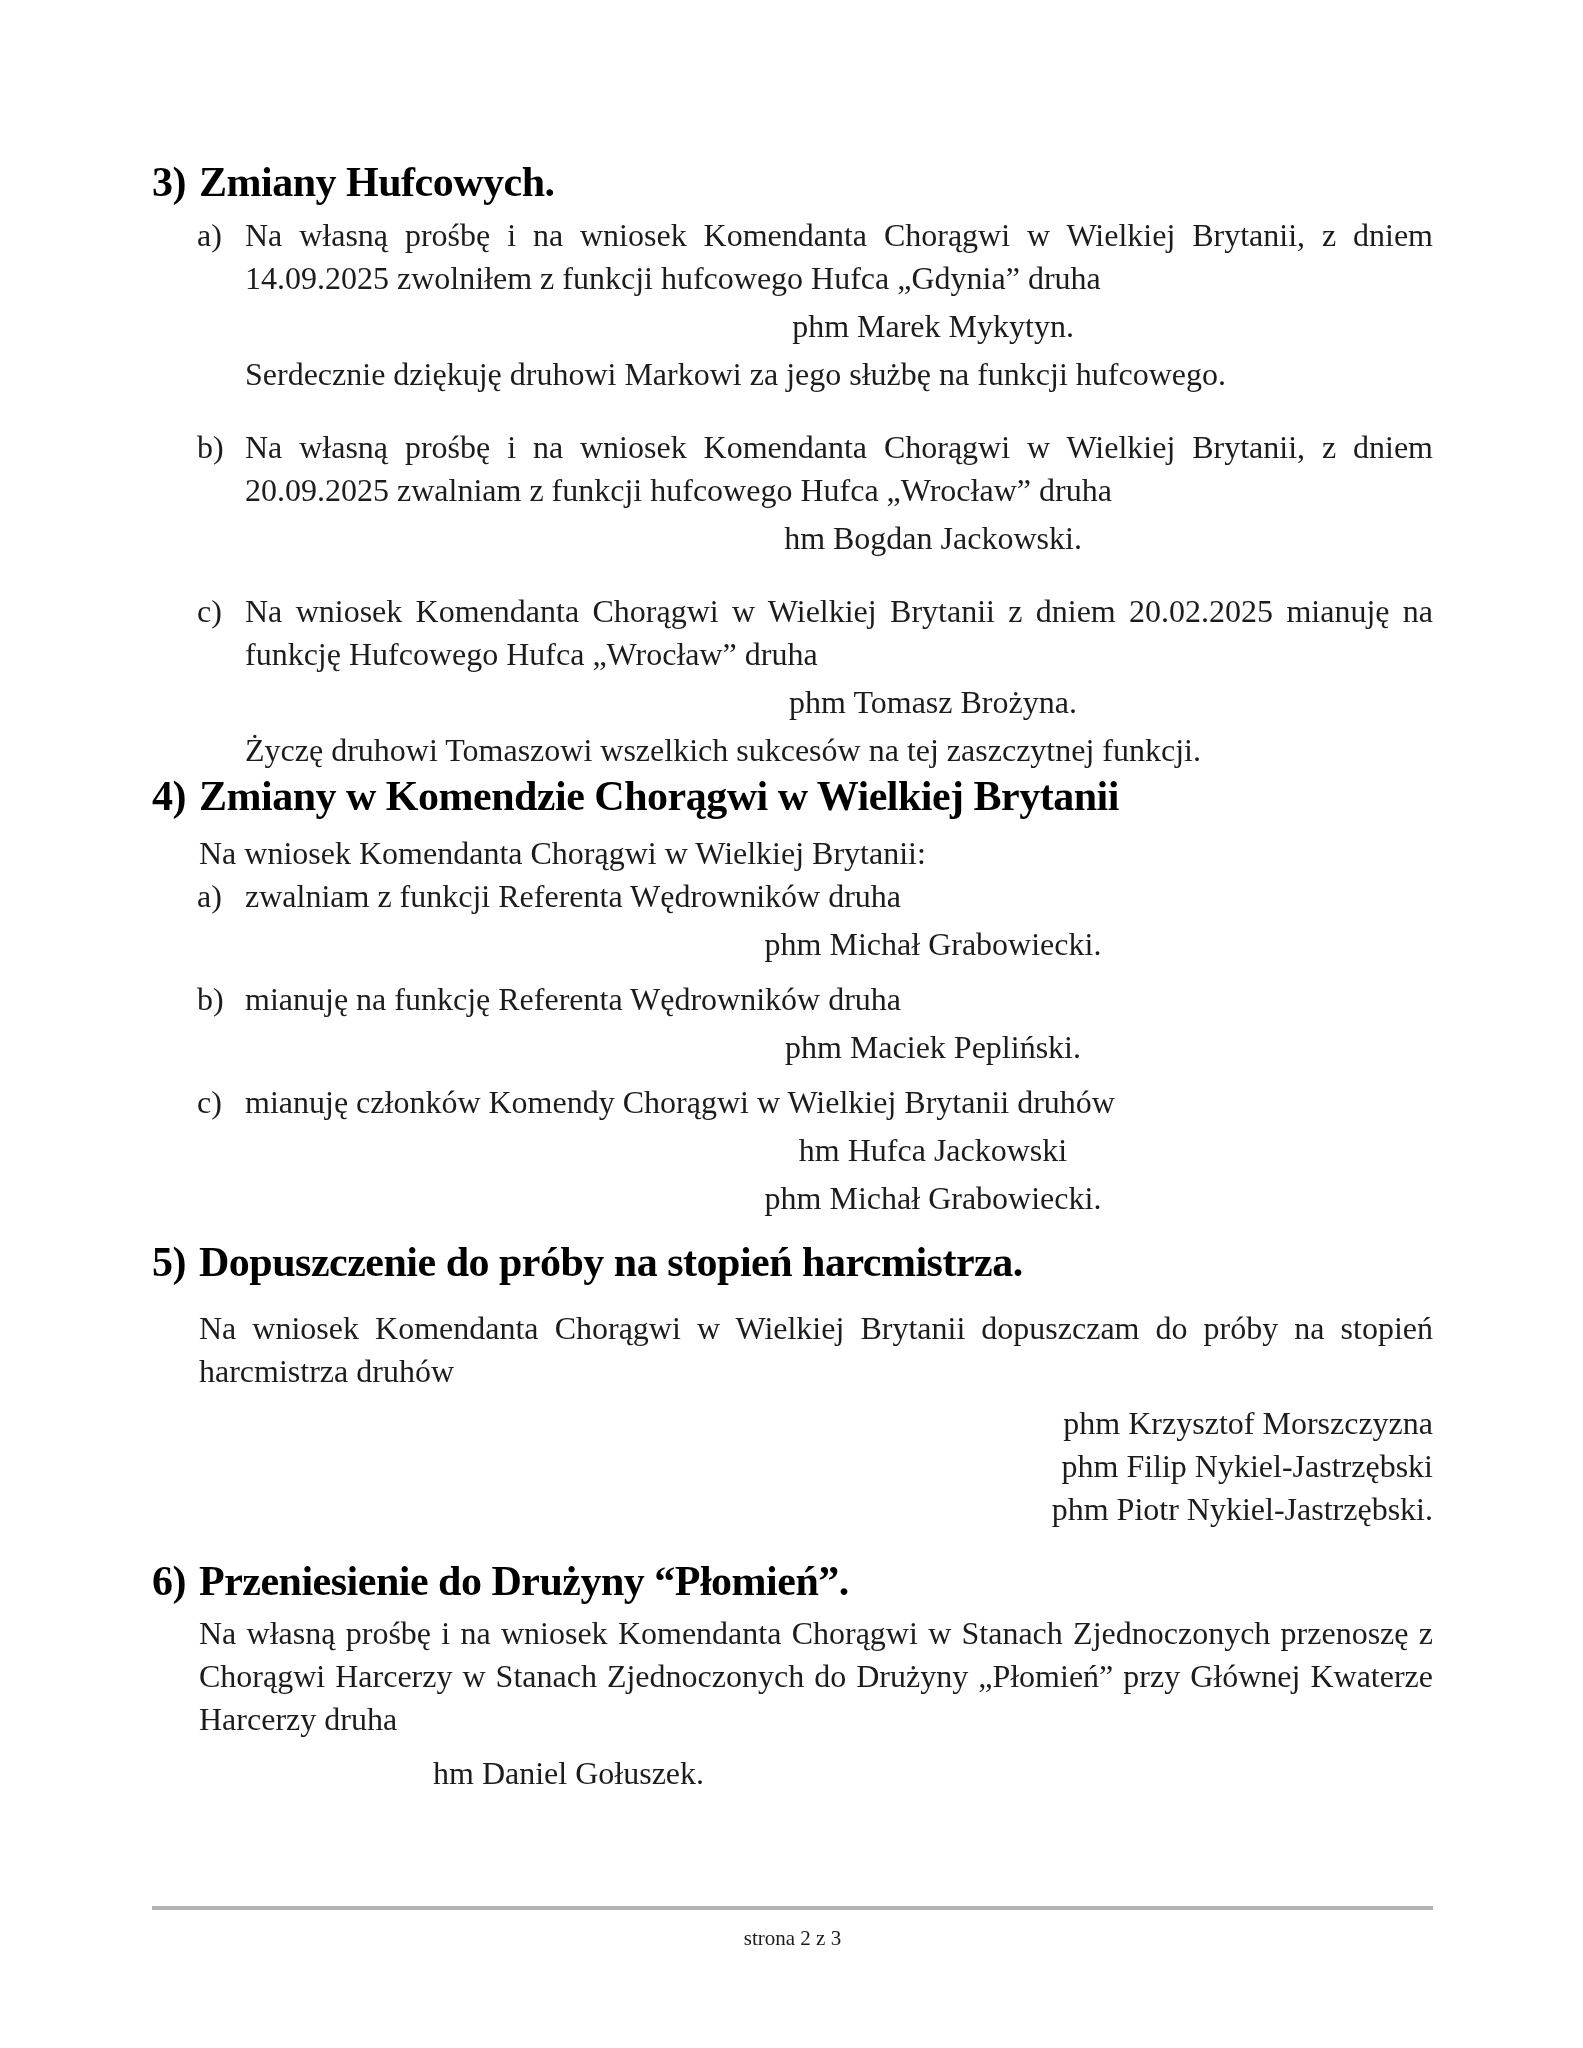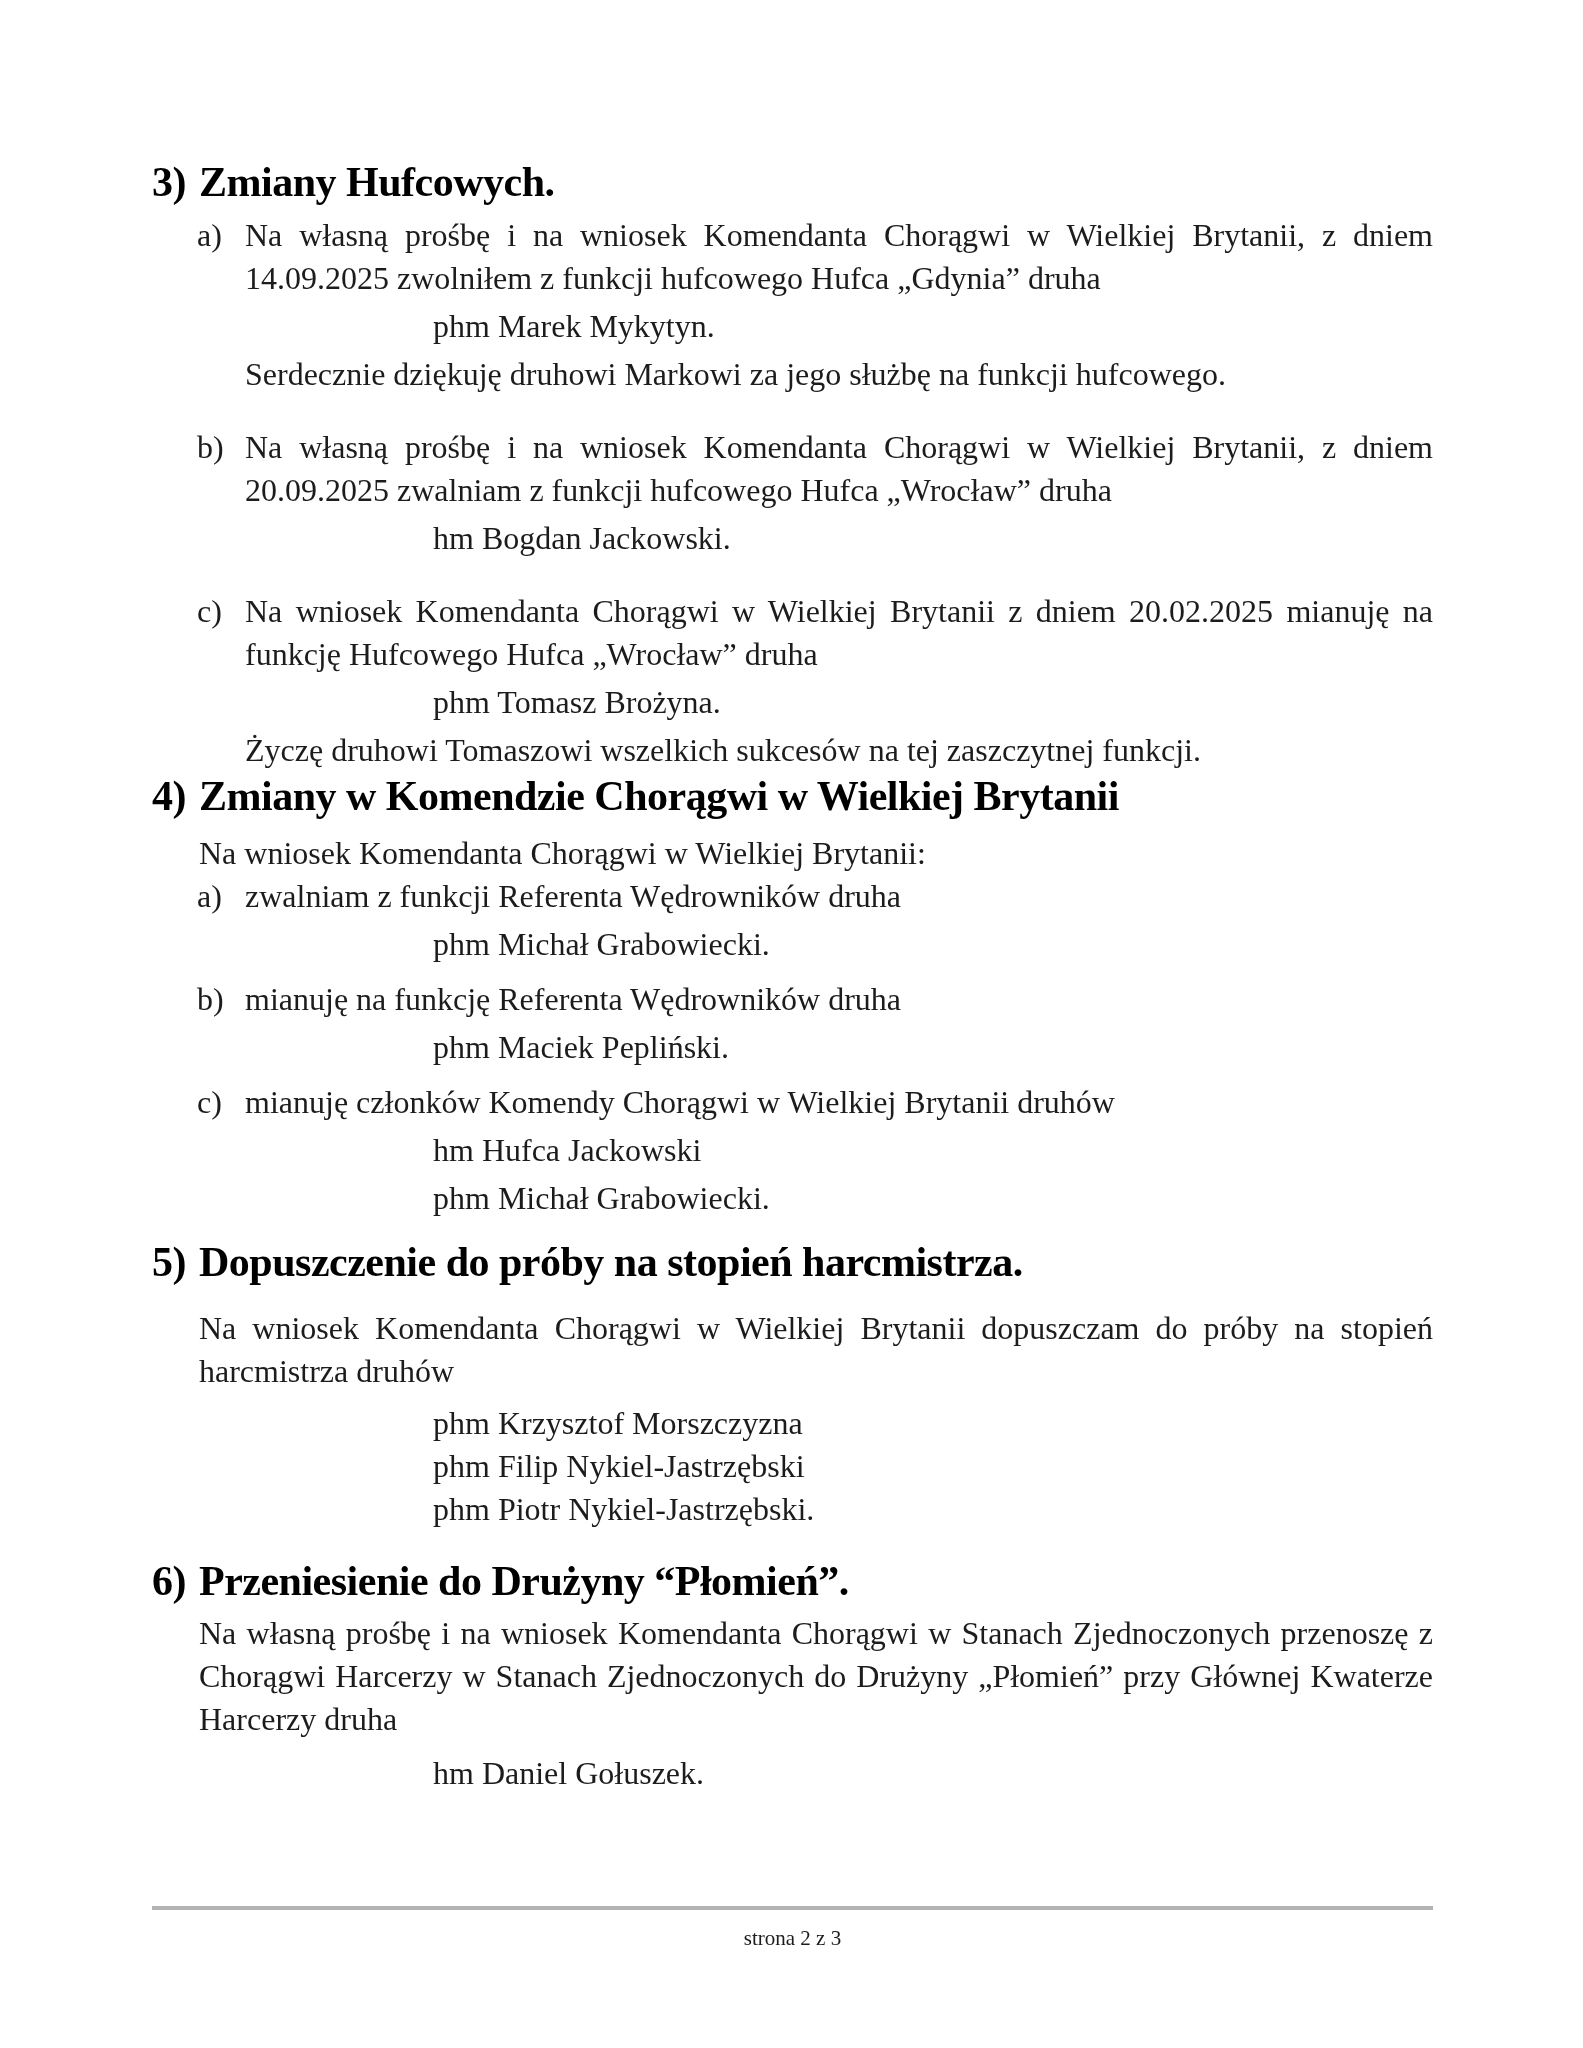--- a/index.html
+++ b/index.html
@@ -36,32 +36,32 @@
     font-size: 32px;
     line-height: 43px;
   }
   .para { text-align: justify; }
 
   .item { display: flex; margin-left: 45px; } 
   .item-marker { flex: none; width: 48px; }   
   .item-content { flex: 1; min-width: 0; }
 
   
-  .item-content .name-line { margin-left: 188px; margin-top: 5px; }
+  .item-content .name-line { margin-left: 188px; margin-top: 5px; text-align: center; }
   .section-body .name-line { margin-left: 234px; }
   .note { margin-top: 5px; }
 
   
   .section-title + .item { margin-top: 8px; }
   .sec3 .item + .item { margin-top: 30px; }
   .sec4 .section-title + .section-body { margin-top: 12px; }
   .sec4 .item + .item { margin-top: 12px; }
   .sec5 { margin-top: 18px; }
   .sec5 .para { margin-top: 21px; }
-  .sec5 .names { margin-top: 9px; }
+  .sec5 .names { margin-top: 9px; text-align: right; }
   .sec6 { margin-top: 26px; }
   .sec6 .para { margin-top: 7px; }
   .sec6 .names { margin-top: 11px; }
 
   .footer {
     position: absolute;
     top: 1906px;
     left: 152px;
     right: 150px;
   }

